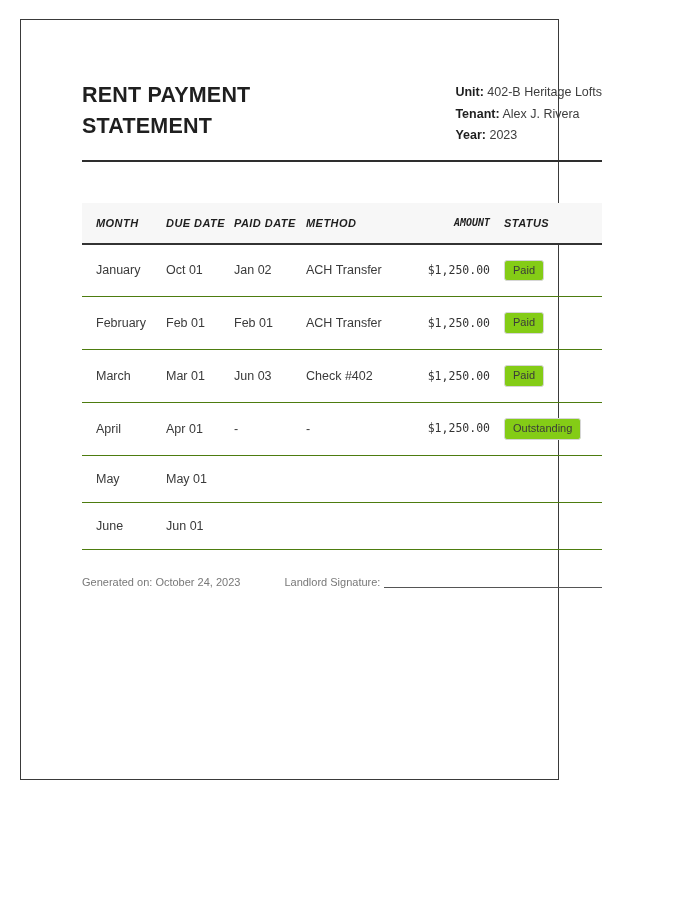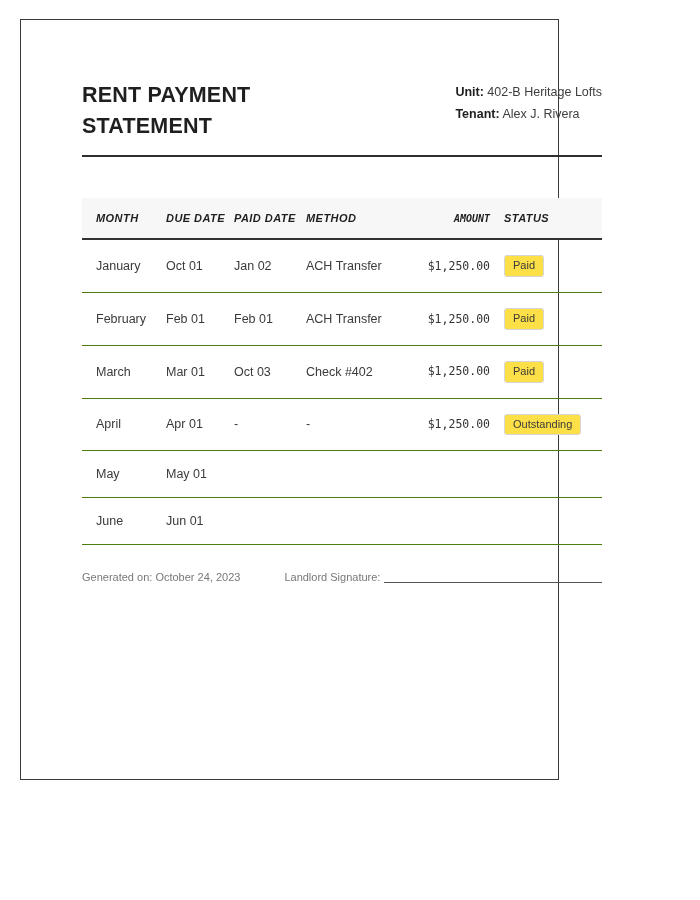--- a/index.html
+++ b/index.html
@@ -126,21 +126,21 @@
     color: #333333;
     padding-right: 14px;
     white-space: nowrap;
   }
   .pay-table tbody tr.empty-row td { height: 11px; }
 
   .status-badge {
     display: inline-block;
     border: 1px solid #d6d6d6;
     border-radius: 3px;
-    background: #fde047;
+    background: #84cc16;
     padding: 3px 8px;
     font-size: 11px;
     color: #3a3a3a;
     line-height: 1.25;
     white-space: nowrap;
   }
   .status-cell:empty { padding: 0; }
 
   
   .doc-footer {
@@ -174,20 +174,21 @@
 <body>
 
 <div class="page-sheet">
   <div class="doc-inner">
 
     <div class="doc-header">
       <h1 class="doc-title">RENT PAYMENT STATEMENT</h1>
       <div class="doc-meta">
         <span class="meta-row"><span class="meta-key">Unit:</span> <span class="meta-val">402-B Heritage Lofts</span></span>
         <span class="meta-row"><span class="meta-key">Tenant:</span> <span class="meta-val">Alex J. Rivera</span></span>
+        <span class="meta-row"><span class="meta-key">Year:</span> <span class="meta-val">2023</span></span>
       </div>
     </div>
 
     <hr class="title-rule">
 
     <table class="pay-table">
       <colgroup>
         <col class="col-month">
           <col class="col-due">
           <col class="col-paid">
@@ -218,21 +219,21 @@
           <td class="col-pad-left">February</td>
           <td>Feb 01</td>
           <td>Feb 01</td>
           <td>ACH Transfer</td>
           <td class="num">$1,250.00</td>
           <td class="status-cell"><span class="status-badge">Paid</span></td>
         </tr>
         <tr>
           <td class="col-pad-left">March</td>
           <td>Mar 01</td>
-          <td>Oct 03</td>
+          <td>Jun 03</td>
           <td>Check #402</td>
           <td class="num">$1,250.00</td>
           <td class="status-cell"><span class="status-badge">Paid</span></td>
         </tr>
         <tr>
           <td class="col-pad-left">April</td>
           <td>Apr 01</td>
           <td>-</td>
           <td>-</td>
           <td class="num">$1,250.00</td>

